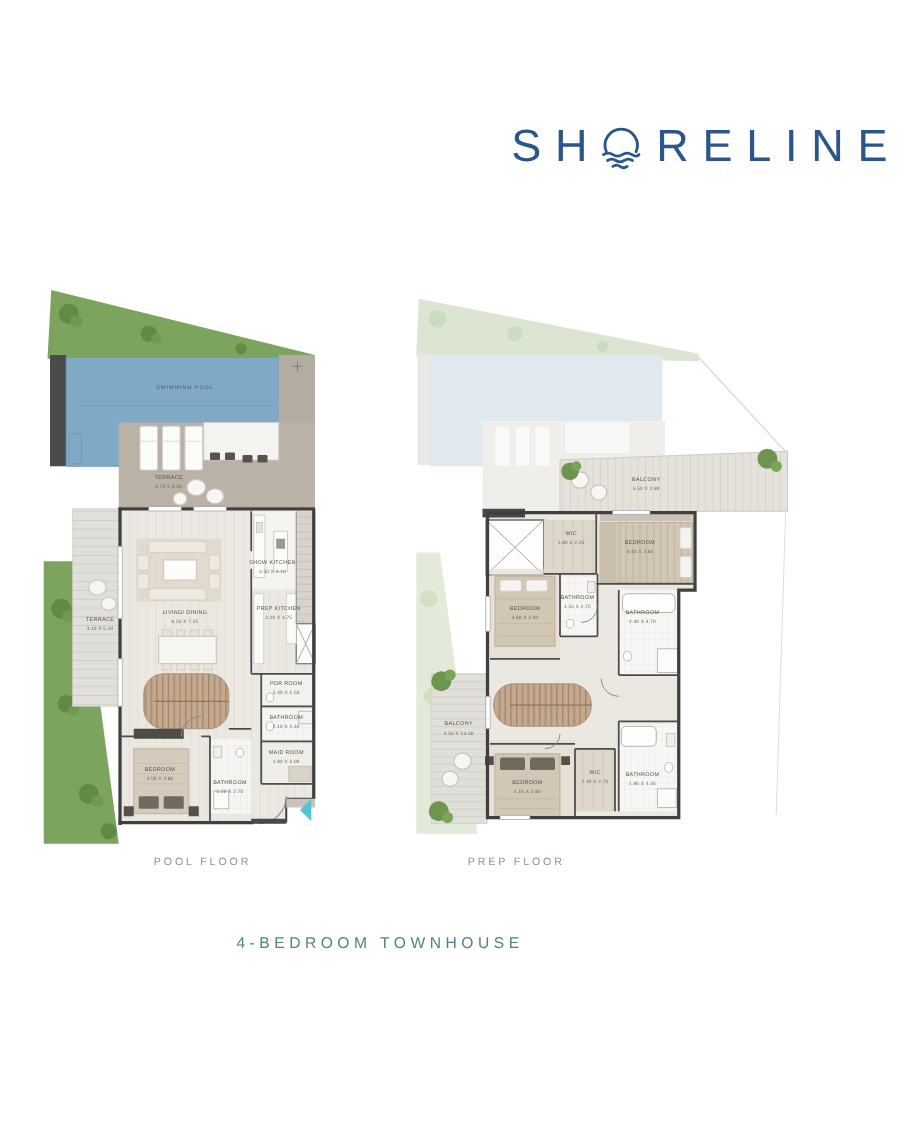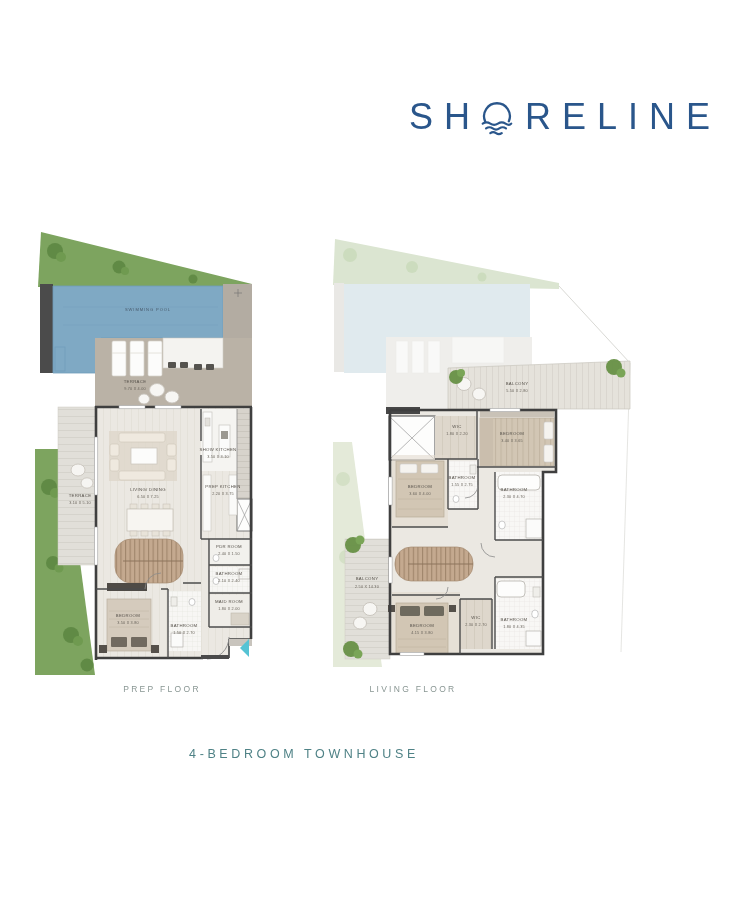--- a/index.html
+++ b/index.html
@@ -418,17 +418,17 @@
           <rect x="70" y="425.3" width="24" height="3.4" fill="#ffffff" stroke="#9a9a9a" stroke-width="0.5"></rect>
           <rect x="160" y="181.3" width="30" height="3.4" fill="#ffffff" stroke="#9a9a9a" stroke-width="0.5"></rect>
           <path d="M148,258 A13,13 0 0 1 135,271" fill="none" stroke="#8a8a8a" stroke-width="0.8"></path>
           <path d="M165,330 A14,14 0 0 1 151,316" fill="none" stroke="#8a8a8a" stroke-width="0.8"></path>
           <path d="M118,360 A12,12 0 0 1 106,372" fill="none" stroke="#8a8a8a" stroke-width="0.8"></path>
         </g>
       </g>
     </svg>
   </figure>
 
-  <div class="floor-caption caption-lower">PREP FLOOR</div>
-  <div class="floor-caption caption-upper">LIVING FLOOR</div>
+  <div class="floor-caption caption-lower">POOL FLOOR</div>
+  <div class="floor-caption caption-upper">PREP FLOOR</div>
   <h1 class="plan-title">4-BEDROOM TOWNHOUSE</h1>
 
 </div>
 
 </body></html>

